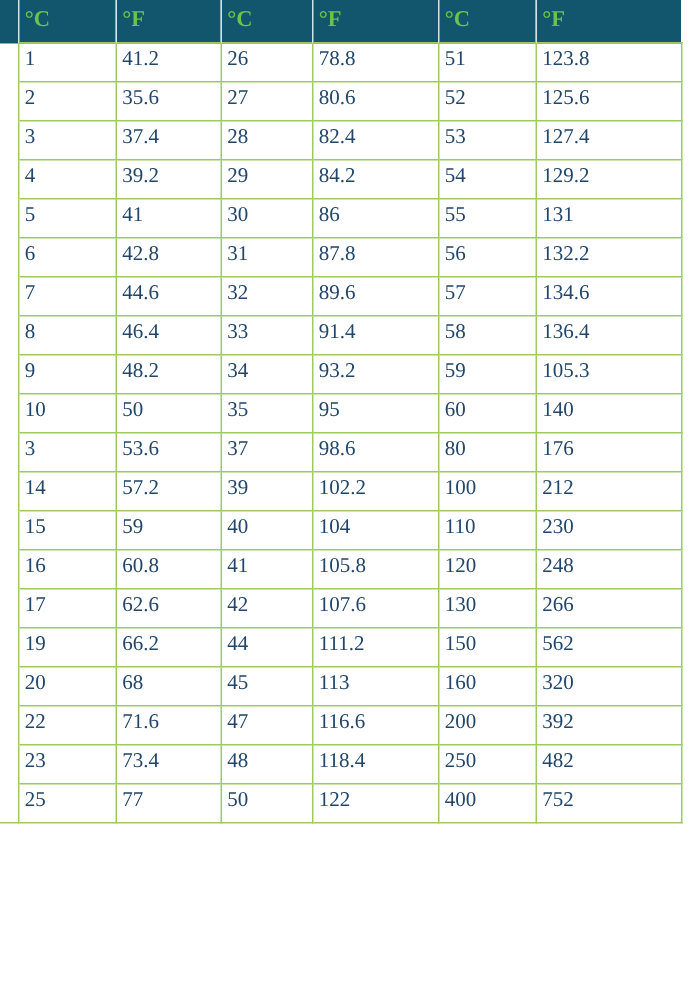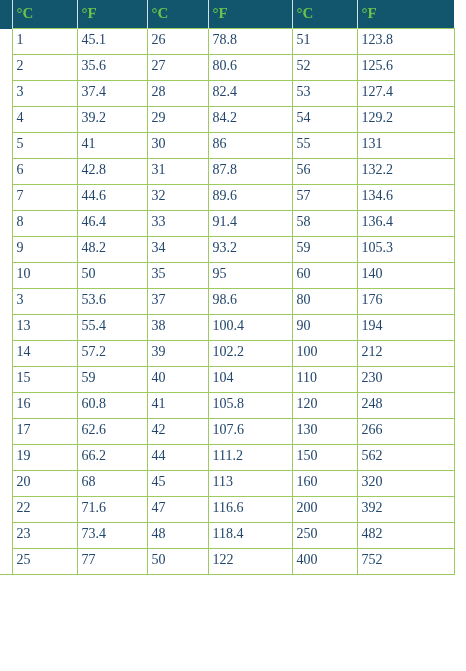--- a/index.html
+++ b/index.html
@@ -101,21 +101,21 @@
         <th>°C</th>
         <th>°F</th>
         <th>°C</th>
         <th class="th-last">°F</th>
       </tr>
   </thead>
   <tbody>
       <tr>
         <td class="cell-margin"></td>
         <td>1</td>
-        <td>45.1</td>
+        <td>41.2</td>
         <td>26</td>
         <td>78.8</td>
         <td>51</td>
         <td>123.8</td>
       </tr>
       <tr>
         <td class="cell-margin"></td>
         <td>2</td>
         <td>35.6</td>
         <td>27</td>
@@ -199,29 +199,20 @@
         <td class="cell-margin"></td>
         <td>3</td>
         <td>53.6</td>
         <td>37</td>
         <td>98.6</td>
         <td>80</td>
         <td>176</td>
       </tr>
       <tr>
         <td class="cell-margin"></td>
-        <td>13</td>
-        <td>55.4</td>
-        <td>38</td>
-        <td>100.4</td>
-        <td>90</td>
-        <td>194</td>
-      </tr>
-      <tr>
-        <td class="cell-margin"></td>
         <td>14</td>
         <td>57.2</td>
         <td>39</td>
         <td>102.2</td>
         <td>100</td>
         <td>212</td>
       </tr>
       <tr>
         <td class="cell-margin"></td>
         <td>15</td>

